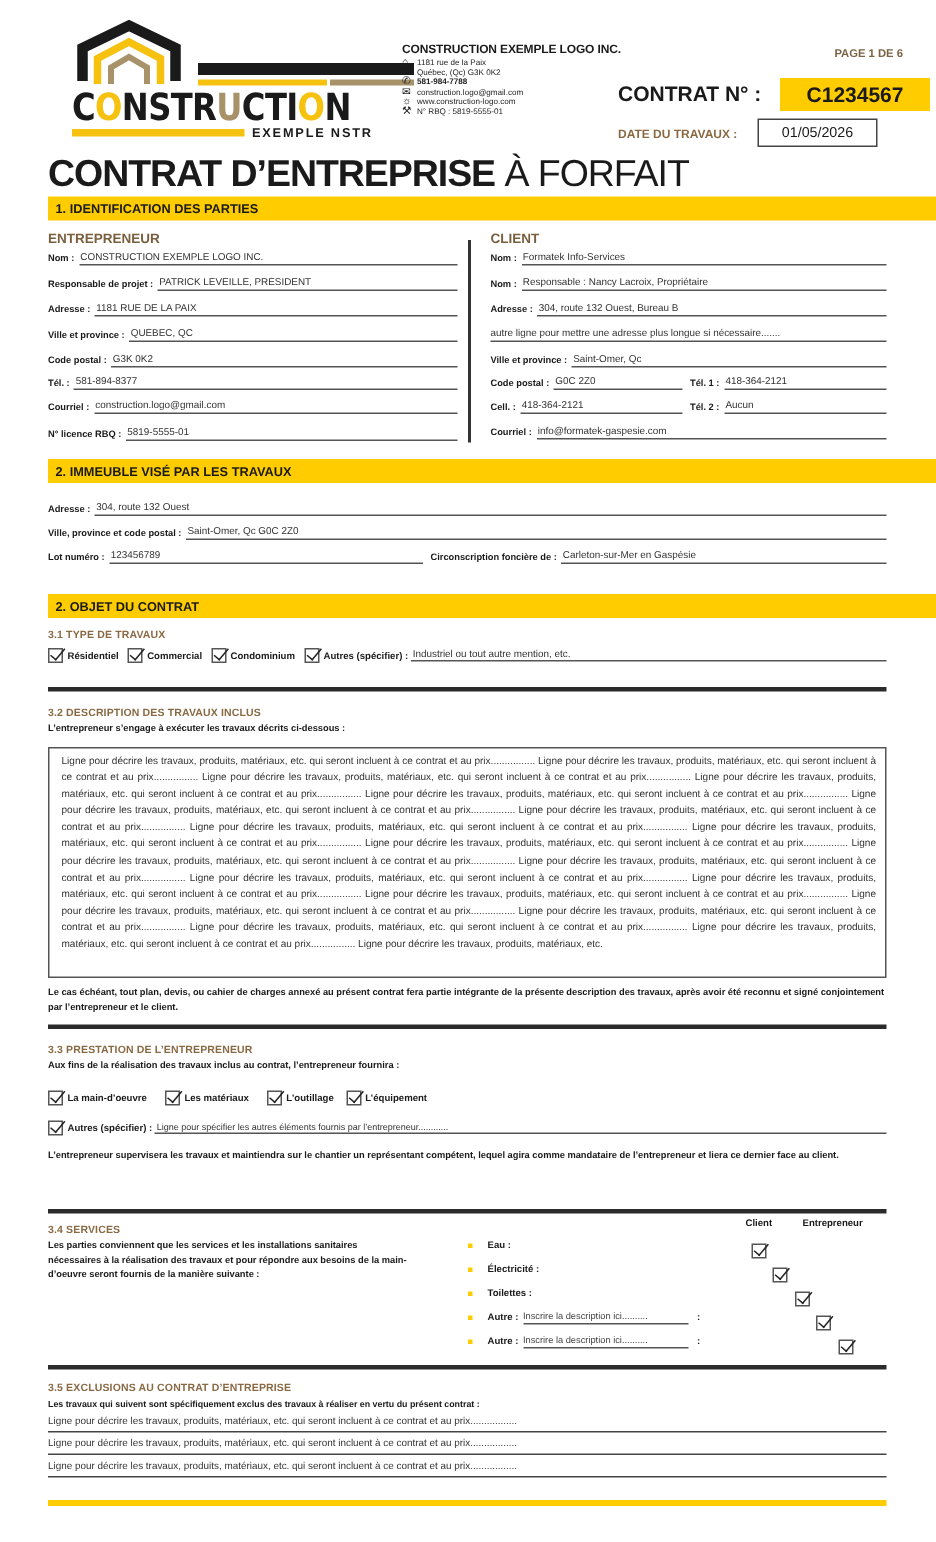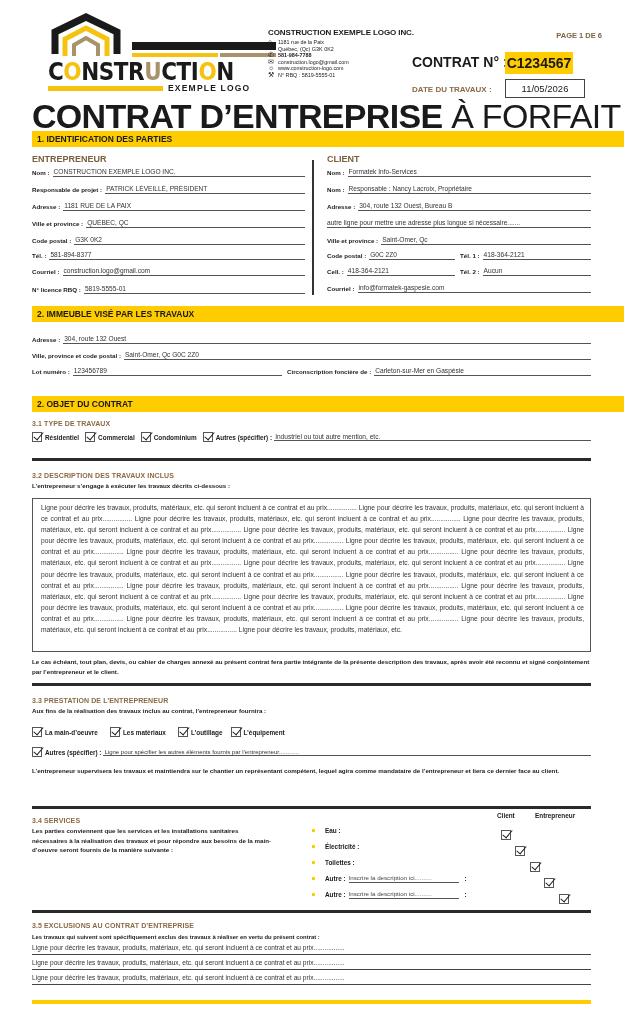--- a/index.html
+++ b/index.html
@@ -11,25 +11,25 @@
   
   .logo { left: 48px; top: 12px; width: 228px; height: 80px; }
   .company-block { left: 268px; top: 28px; width: 160px; }
   .company-name { font-size: 8px; font-weight: bold; letter-spacing: -0.1px; margin-bottom: 2px; }
   .company-line { display: flex; align-items: flex-start; font-size: 5.4px; line-height: 6.6px; color: #222; }
   .company-line .ic { width: 10px; font-size: 7px; line-height: 6.6px; color: #222; flex: none; }
   .company-line.bold span.t { font-weight: bold; }
 
   .page-num { right: 22px; top: 31px; font-size: 7.5px; font-weight: bold; color: #7a6446; }
   .contract-label { left: 412px; top: 54px; font-size: 14px; font-weight: bold; color: #1a1a1a; }
-  .contract-num { left: 505px; top: 52px; width: 68px; height: 22px; background: #ffcc00; font-size: 14px; font-weight: bold; display: flex; align-items: center; justify-content: center; }
+  .contract-num { left: 520px; top: 52px; width: 100px; height: 22px; background: #ffcc00; font-size: 14px; font-weight: bold; display: flex; align-items: center; justify-content: center; }
   .date-label { left: 412px; top: 85px; font-size: 8px; font-weight: bold; color: #8a6a44; }
   .date-box { left: 505px; top: 79px; width: 80px; height: 19px; border: 1px solid #444; font-size: 9.5px; display: flex; align-items: center; justify-content: center; }
 
-  .main-title { left: 32px; top: 102px; font-size: 34px; line-height: 28px; letter-spacing: -0.7px; white-space: nowrap; }
+  .main-title { left: 32px; top: 102px; font-size: 25px; line-height: 28px; letter-spacing: -0.7px; white-space: nowrap; }
   .main-title b { font-weight: bold; }
   .main-title span.light { font-weight: normal; }
 
   
   .sec-bar { left: 32px; width: 602px; height: 16px; background: #ffcc00; font-size: 8.5px; font-weight: bold; padding-left: 5px; display: flex; align-items: center; }
 
   
   .party-title { font-size: 9px; font-weight: bold; color: #7a5f3e; }
   .field { position: absolute; display: flex; align-items: flex-end; font-size: 6.2px; height: 12px; }
   .field .lbl { font-weight: bold; white-space: nowrap; margin-right: 3px; padding-bottom: 1px; }
@@ -75,21 +75,21 @@
     <polyline points="26,44 26,33 38,26 50,33 50,44" fill="none" stroke="#a89269" stroke-width="4"></polyline>
 
     <rect x="84" y="30" width="144" height="8" fill="#1a1a1a"></rect>
     <rect x="84" y="41" width="86" height="4" fill="#f6c10f"></rect>
     <rect x="172" y="41" width="56" height="4" fill="#a89269"></rect>
     <rect x="0" y="74" width="115" height="5" fill="#f6c10f"></rect>
   </svg>
   <div style="position:absolute;left:0;top:47px;font-family:'DejaVu Sans',sans-serif;font-weight:bold;font-size:25px;letter-spacing:-0.5px;line-height:26px;white-space:nowrap;transform:scaleX(0.86);transform-origin:left;">
     <span style="color:#1a1a1a">C</span><span style="color:#f6c10f">O</span><span style="color:#1a1a1a">NSTR</span><span style="color:#a89269">U</span><span style="color:#1a1a1a">CTI</span><span style="color:#f6c10f">O</span><span style="color:#1a1a1a">N</span>
   </div>
-  <div style="position:absolute;left:120px;top:71px;font-size:8.5px;font-weight:bold;letter-spacing:1.2px;color:#1a1a1a;white-space:nowrap;">EXEMPLE LOGO</div>
+  <div style="position:absolute;left:120px;top:71px;font-size:8.5px;font-weight:bold;letter-spacing:1.2px;color:#1a1a1a;white-space:nowrap;">EXEMPLE NSTR</div>
 </div>
 
 <div class="abs company-block">
   <div class="company-name">CONSTRUCTION EXEMPLE LOGO INC.</div>
   <div class="company-line">
     <span class="ic">⌂</span>
     <span><span>1181 rue de la Paix</span><br><span>Québec, (Qc)  G3K 0K2</span></span>
   </div>
   <div class="company-line bold">
     <span class="ic">✆</span>
@@ -106,21 +106,21 @@
   <div class="company-line">
     <span class="ic">⚒</span>
     <span>N° RBQ : 5819-5555-01</span>
   </div>
 </div>
 
 <div class="abs page-num">PAGE 1 DE 6</div>
 <div class="abs contract-label">CONTRAT N° :</div>
 <div class="abs contract-num">C1234567</div>
 <div class="abs date-label">DATE DU TRAVAUX :</div>
-<div class="abs date-box">11/05/2026</div>
+<div class="abs date-box">01/05/2026</div>
 
 <div class="abs main-title">
   <b>CONTRAT D’ENTREPRISE</b><span class="light"> À FORFAIT</span>
 </div>
 
 
 <div class="abs sec-bar" style="top:131px;">1. IDENTIFICATION DES PARTIES</div>
 
 <div class="abs party-title" style="left:32px;top:154px;">ENTREPRENEUR</div>
 

